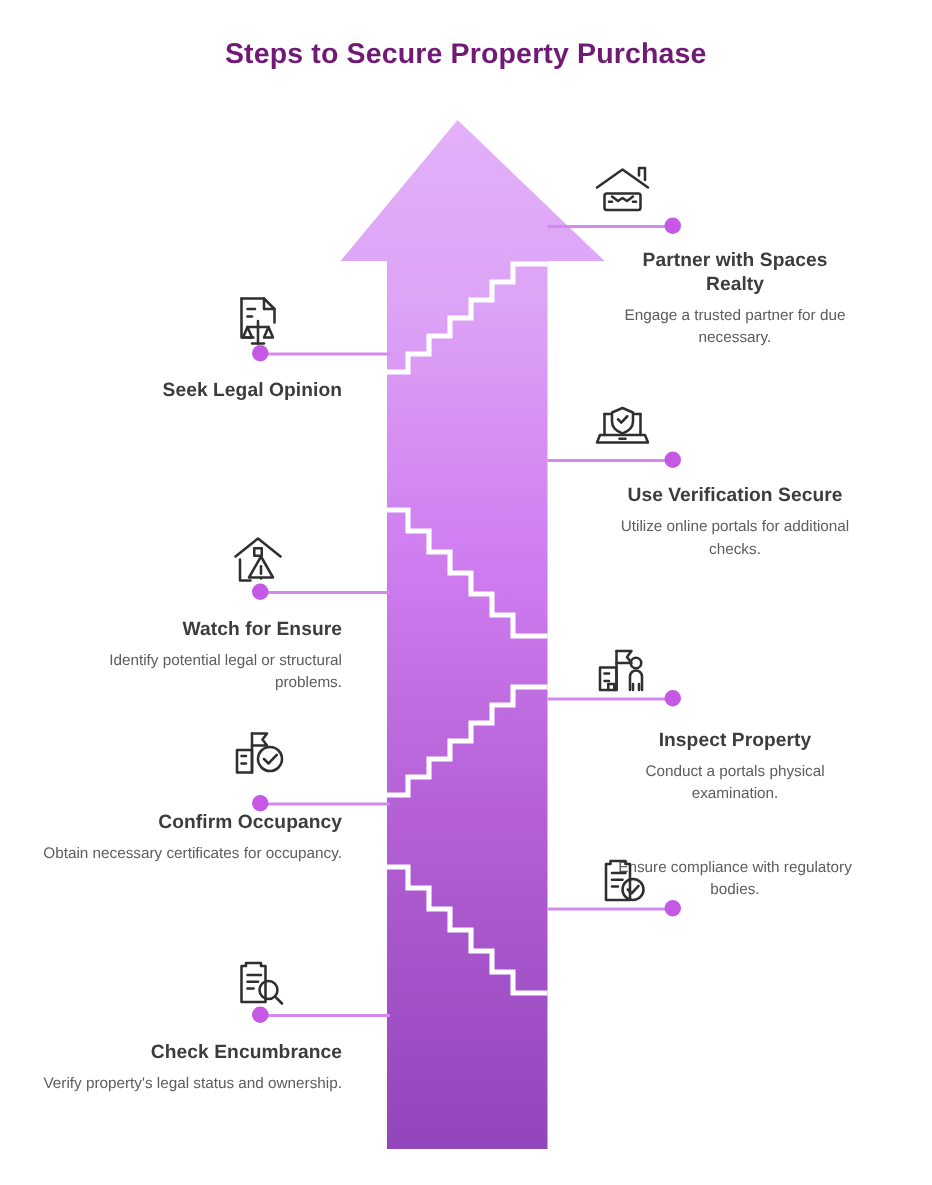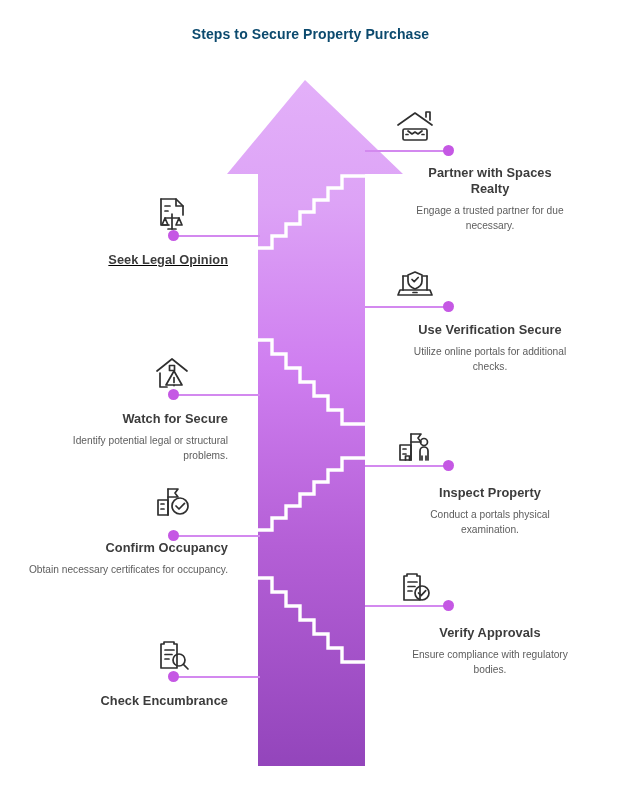--- a/index.html
+++ b/index.html
@@ -8,23 +8,23 @@
     background:#ffffff;
     font-family:"Liberation Sans", sans-serif;
     position:relative;
     overflow:hidden;
     -webkit-font-smoothing:antialiased;
   }
   #page-title{
     position:absolute;
     top:26px;left:0;right:0;
     text-align:center;
-    font-size:14px;
+    font-size:19px;
     font-weight:bold;
-    color:#0c4a6e;
+    color:#701a75;
     letter-spacing:.1px;
   }
 
   
   #arrow-stage{
     position:absolute;
     left:225px; top:78px;
     width:180px; height:690px;
   }
   #arrow-stage svg{display:block;width:180px;height:690px;}
@@ -127,21 +127,21 @@
       <rect x="11" y="24" width="24" height="11" rx="1.5"></rect>
       <path d="M16 26 l4 3 3-2 3 2 4-3"></path>
         <path d="M14 29.5 h2"></path>
         <path d="M30 29.5 h2"></path>
     </svg>
   </div>
   <div class="ttl" style="margin-top:60px;">Partner with Spaces Realty</div>
   <div class="dsc">Engage a trusted partner for due necessary.</div>
 </div>
 
-<div class="item left" style="left:28px;top:192px;text-decoration:underline;">
+<div class="item left" style="left:28px;top:192px;">
   <div class="icon" style="right:33px;top:0;">
     <svg viewBox="0 0 46 46" fill="none" stroke="#2f2f2f" stroke-width="1.7" stroke-linecap="round" stroke-linejoin="round">
       <path d="M12 7 h15 l7 7 v9"></path>
         <path d="M12 7 v26 h8"></path>
         <path d="M27 7 v7 h7"></path>
       <path d="M16 14 h5"></path>
         <path d="M16 19 h3"></path>
       <path d="M23 22 v15"></path>
         <path d="M16 26 h14"></path>
       <path d="M16 26 l-3 7 h6 z"></path>
@@ -173,21 +173,21 @@
   <div class="icon" style="right:33px;top:0;">
     <svg viewBox="0 0 46 46" fill="none" stroke="#2f2f2f" stroke-width="1.7" stroke-linecap="round" stroke-linejoin="round">
       <path d="M8 20 L23 8 L38 20"></path>
         <path d="M11 22 v14 h7"></path>
       <rect x="20.5" y="14.5" width="5" height="5"></rect>
       <path d="M25 36 l8-14 8 14 z" transform="translate(-8,-2) scale(1)"></path>
       <path d="M25 26.5 v5"></path>
         <path d="M25 34.3 v.3"></path>
     </svg>
   </div>
-  <div class="ttl" style="margin-top:60px;">Watch for Secure</div>
+  <div class="ttl" style="margin-top:60px;">Watch for Ensure</div>
   <div class="dsc">Identify potential legal or structural problems.</div>
 </div>
 
 <div class="item right" style="left:392px;top:425px;">
   <div class="icon" style="left:0;top:0;">
     <svg viewBox="0 0 46 46" fill="none" stroke="#2f2f2f" stroke-width="1.7" stroke-linecap="round" stroke-linejoin="round">
       <path d="M19 9 v26"></path>
         <path d="M19 9 h10 l-3 4 3 4 h-10"></path>
       <path d="M8 20 h11 v15 H8 z"></path>
         <path d="M11 24 h3"></path>
@@ -223,29 +223,29 @@
   <div class="icon" style="left:0;top:0;">
     <svg viewBox="0 0 46 46" fill="none" stroke="#2f2f2f" stroke-width="1.7" stroke-linecap="round" stroke-linejoin="round">
       <path d="M12 11 h3 v-2 h10 v2 h3 v24 H12 z"></path>
       <path d="M16 17 h9"></path>
         <path d="M16 21.5 h7"></path>
         <path d="M16 26 h4"></path>
       <circle cx="30" cy="28" r="7"></circle>
       <path d="M26.5 28 l2.6 2.6 4.6-5"></path>
     </svg>
   </div>
-  <div class="ttl" style="margin-top:60px;">Verify Approvals</div>
   <div class="dsc">Ensure compliance with regulatory bodies.</div>
 </div>
 
 <div class="item left" style="left:28px;top:633px;">
   <div class="icon" style="right:33px;top:0;">
     <svg viewBox="0 0 46 46" fill="none" stroke="#2f2f2f" stroke-width="1.7" stroke-linecap="round" stroke-linejoin="round">
       <path d="M12 11 h3 v-2 h10 v2 h3 v24 H12 z"></path>
       <path d="M16 17 h9"></path>
         <path d="M16 21.5 h7"></path>
         <path d="M16 26 h4"></path>
       <circle cx="30" cy="27" r="6"></circle>
       <path d="M34.4 31.4 L39 36"></path>
     </svg>
   </div>
   <div class="ttl" style="margin-top:60px;">Check Encumbrance</div>
+  <div class="dsc">Verify property's legal status and ownership.</div>
 </div>
 
 </body></html>

